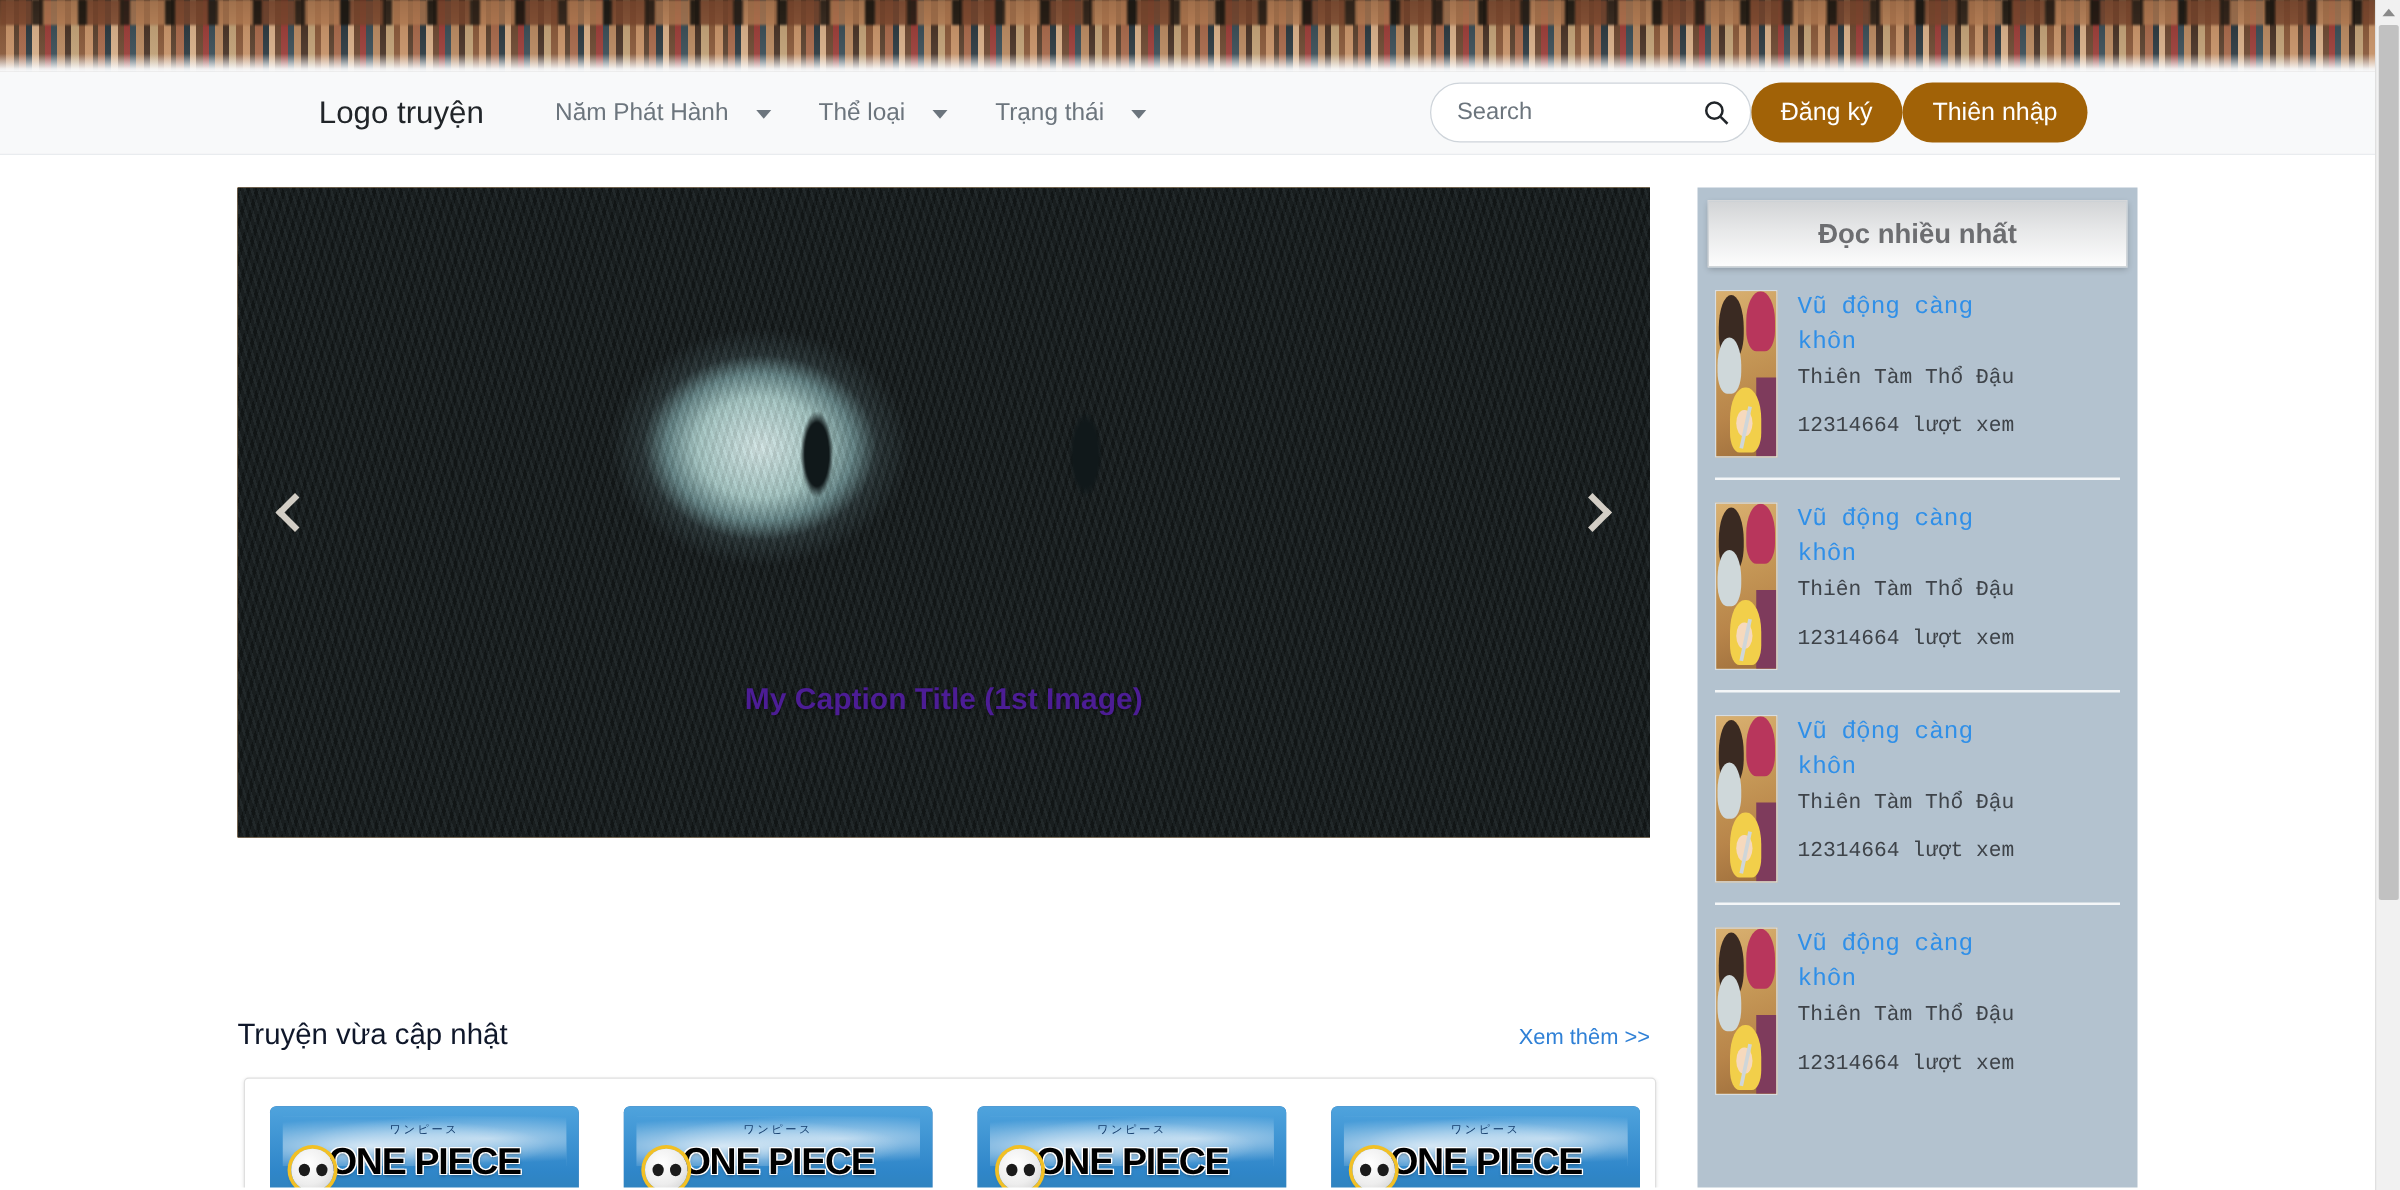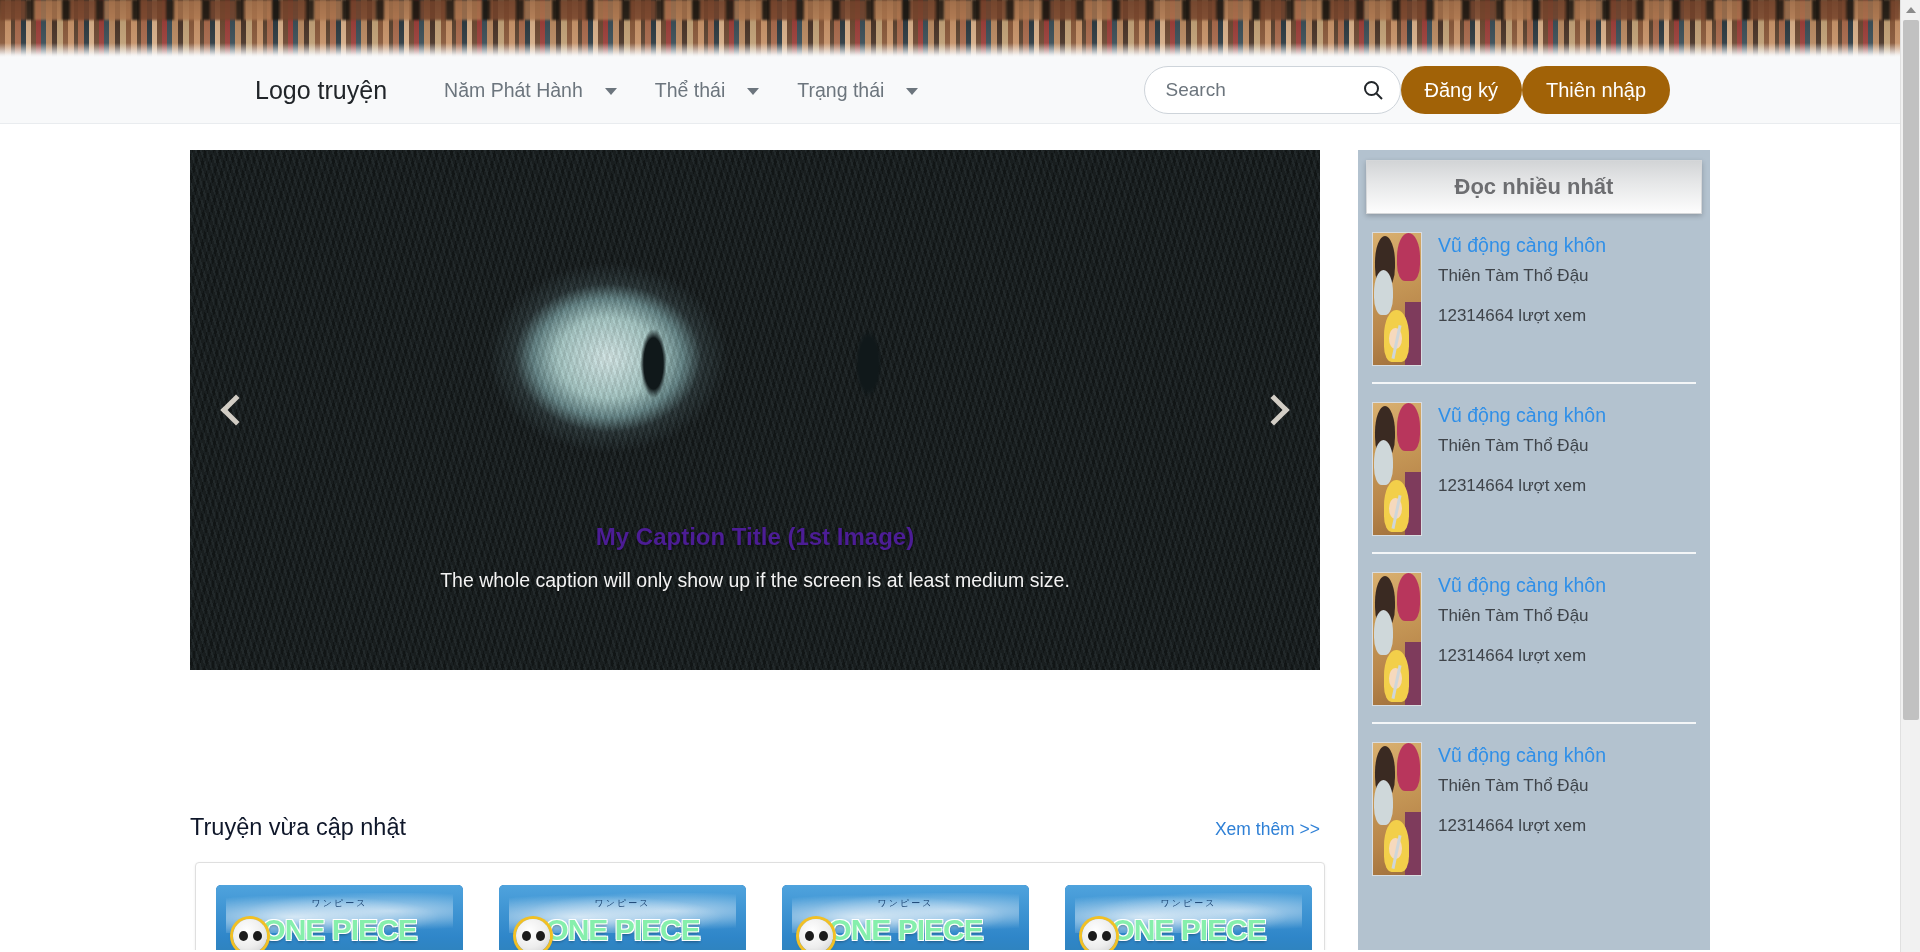--- a/index.html
+++ b/index.html
@@ -319,21 +319,21 @@
   .op-cloud {
     position: absolute; top: 4%; left: 4%;
     width: 92%; height: 20%;
     background: radial-gradient(ellipse at 30% 60%, rgba(255,255,255,.75) 0%, rgba(255,255,255,0) 65%),
                 radial-gradient(ellipse at 72% 45%, rgba(255,255,255,.6) 0%, rgba(255,255,255,0) 62%);
   }
   .op-title {
     position: absolute;
     top: 14%; left: 0; right: 0;
     text-align: center;
-    color: #86efac;
+    color: #000000;
     font-family: "Liberation Sans", sans-serif;
     font-weight: 700;
     font-size: 30px;
     letter-spacing: -1px;
     text-shadow:
       -1px -1px 0 #fff, 1px -1px 0 #fff, -1px 1px 0 #fff, 1px 1px 0 #fff,
       0 2px 3px rgba(0,0,0,.35);
   }
   .op-sub {
     position: absolute;
@@ -442,21 +442,21 @@
     position: absolute; bottom: 0; right: 0;
     width: 34%; height: 48%;
     background: #7e3b5c;
   }
   .thumb-art .sword {
     position: absolute; bottom: 4%; left: 46%;
     width: 6%; height: 26%;
     background: #cfd6d9;
     transform: rotate(12deg);
   }
-  .side-body { min-width: 0; }
+  .side-body { min-width: 0; font-family: Liberation Mono, monospace; }
   .side-title {
     color: #2f8fe8;
     font-size: 19.5px;
     line-height: 1.42;
     margin-bottom: 6px;
     text-decoration: none;
     display: block;
     max-width: 180px;
   }
   .side-author {
@@ -523,21 +523,21 @@
     <div class="nav-inner">
 
       <div class="brand">Logo truyện</div>
 
       <div class="nav-links">
         <div class="nav-item">
           <span>Năm Phát Hành</span>
           <span class="caret"></span>
         </div>
         <div class="nav-item">
-          <span>Thể thái</span>
+          <span>Thể loại</span>
           <span class="caret"></span>
         </div>
         <div class="nav-item">
           <span>Trạng thái</span>
           <span class="caret"></span>
         </div>
       </div>
 
       <div class="nav-right">
         <div class="search-wrap">
@@ -563,21 +563,20 @@
 
       <div class="car-arrow prev">
         <span class="chev l"></span>
       </div>
       <div class="car-arrow next">
         <span class="chev r"></span>
       </div>
 
       <div class="car-caption">
         <h5>My Caption Title (1st Image)</h5>
-        <p>The whole caption will only show up if the screen is at least medium size.</p>
       </div>
 
       <div class="car-indicators">
         <span class="active"></span>
         <span></span>
         <span></span>
       </div>
     </div>
 
     <div class="sec-head">

